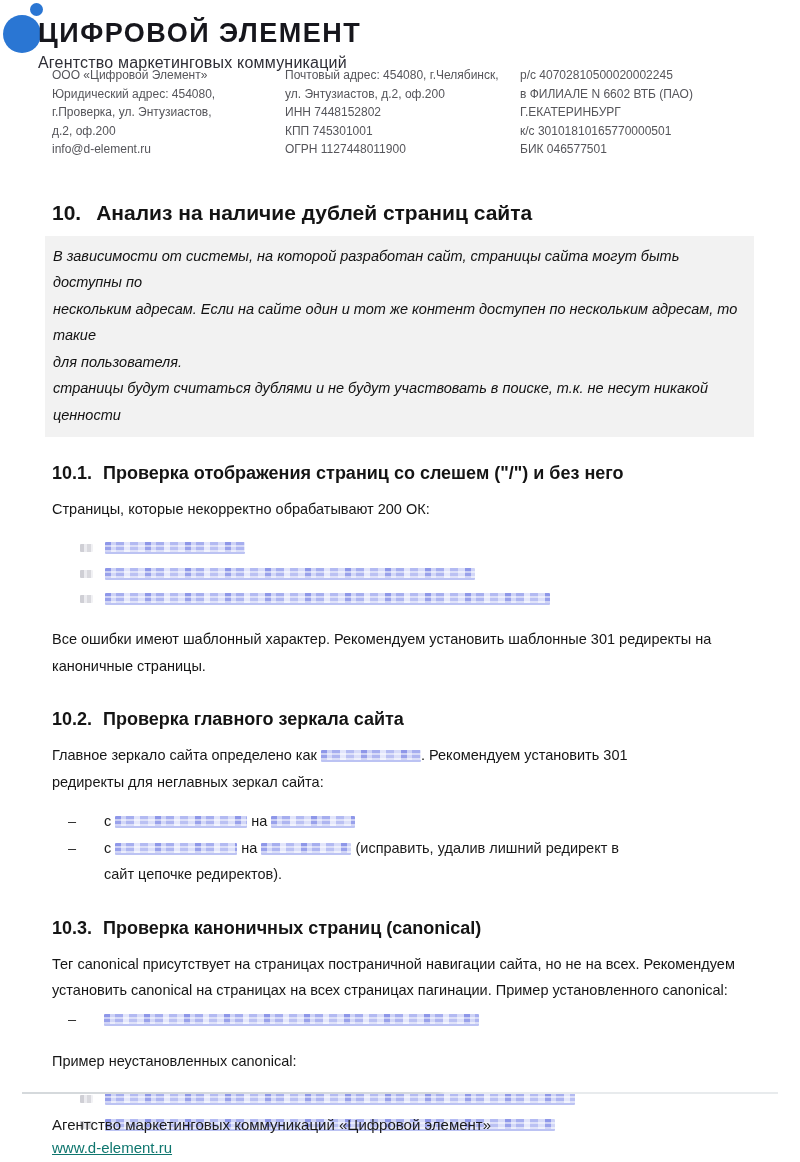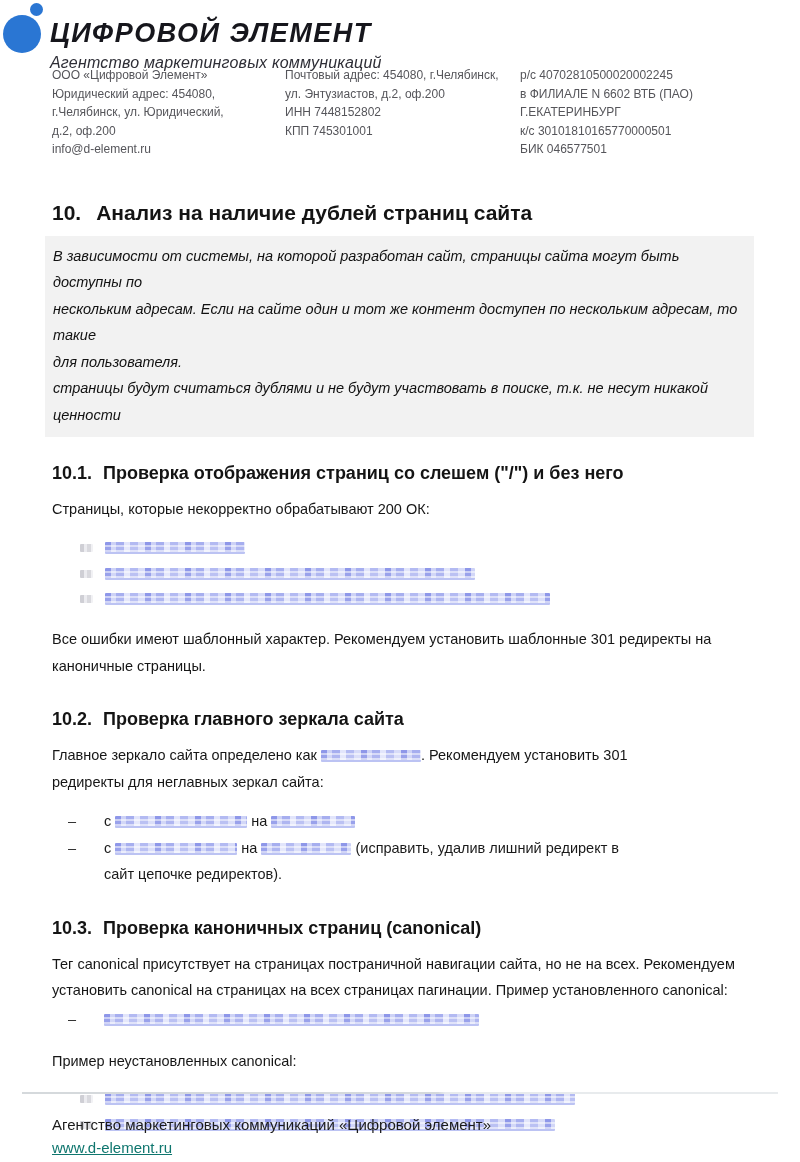--- a/index.html
+++ b/index.html
@@ -4,21 +4,21 @@
 <style>
   * { margin:0; padding:0; box-sizing:border-box; }
   html,body { width:800px; background:#fff; }
   body { font-family:"Liberation Sans", sans-serif; color:#1a1a1a; }
   .page { position:relative; width:800px; height:1162px; background:#fff; overflow:hidden; }
   .content { padding:0 52px; }
 
   
   .logo-big { position:absolute; left:3px; top:15px; width:38px; height:38px; border-radius:50%; background:#2a76d3; }
   .logo-small { position:absolute; left:30px; top:3px; width:13px; height:13px; border-radius:50%; background:#2a76d3; }
-  .brand { position:absolute; left:50px; top:18px;font-style:italic; }
+  .brand { position:absolute; left:38px; top:18px; }
   .brand-title { font-size:27px; font-weight:bold; color:#16161c; letter-spacing:1.5px; white-space:nowrap; }
   .brand-sub { font-size:16px; color:#2e2e36; margin-top:5px; letter-spacing:.2px; }
 
   
   .info-row { display:flex; padding-top:66px; }
   .info-col { font-size:12px; line-height:18.5px; color:#55555a; }
   .info-col.c1 { width:233px; }
   .info-col.c2 { width:235px; }
   .info-col.c3 { width:228px; }
 
@@ -73,29 +73,30 @@
       <div class="brand-sub">Агентство маркетинговых коммуникаций</div>
     </div>
   </div>
 
   <div class="content">
 
     <div class="info-row">
       <div class="info-col c1">
         <div>ООО «Цифровой Элемент»</div>
         <div>Юридический адрес: 454080,</div>
-        <div>г.Челябинск, ул. Юридический,</div>
+        <div>г.Проверка, ул. Энтузиастов,</div>
         <div>д.2, оф.200</div>
         <div>info@d-element.ru</div>
       </div>
       <div class="info-col c2">
         <div>Почтовый адрес: 454080, г.Челябинск,</div>
         <div>ул. Энтузиастов, д.2, оф.200</div>
         <div>ИНН 7448152802</div>
         <div>КПП 745301001</div>
+        <div>ОГРН 1127448011900</div>
       </div>
       <div class="info-col c3">
         <div>р/с 40702810500020002245</div>
         <div>в ФИЛИАЛЕ N 6602 ВТБ (ПАО)</div>
         <div>Г.ЕКАТЕРИНБУРГ</div>
         <div>к/с 30101810165770000501</div>
         <div>БИК 046577501</div>
       </div>
     </div>
 

